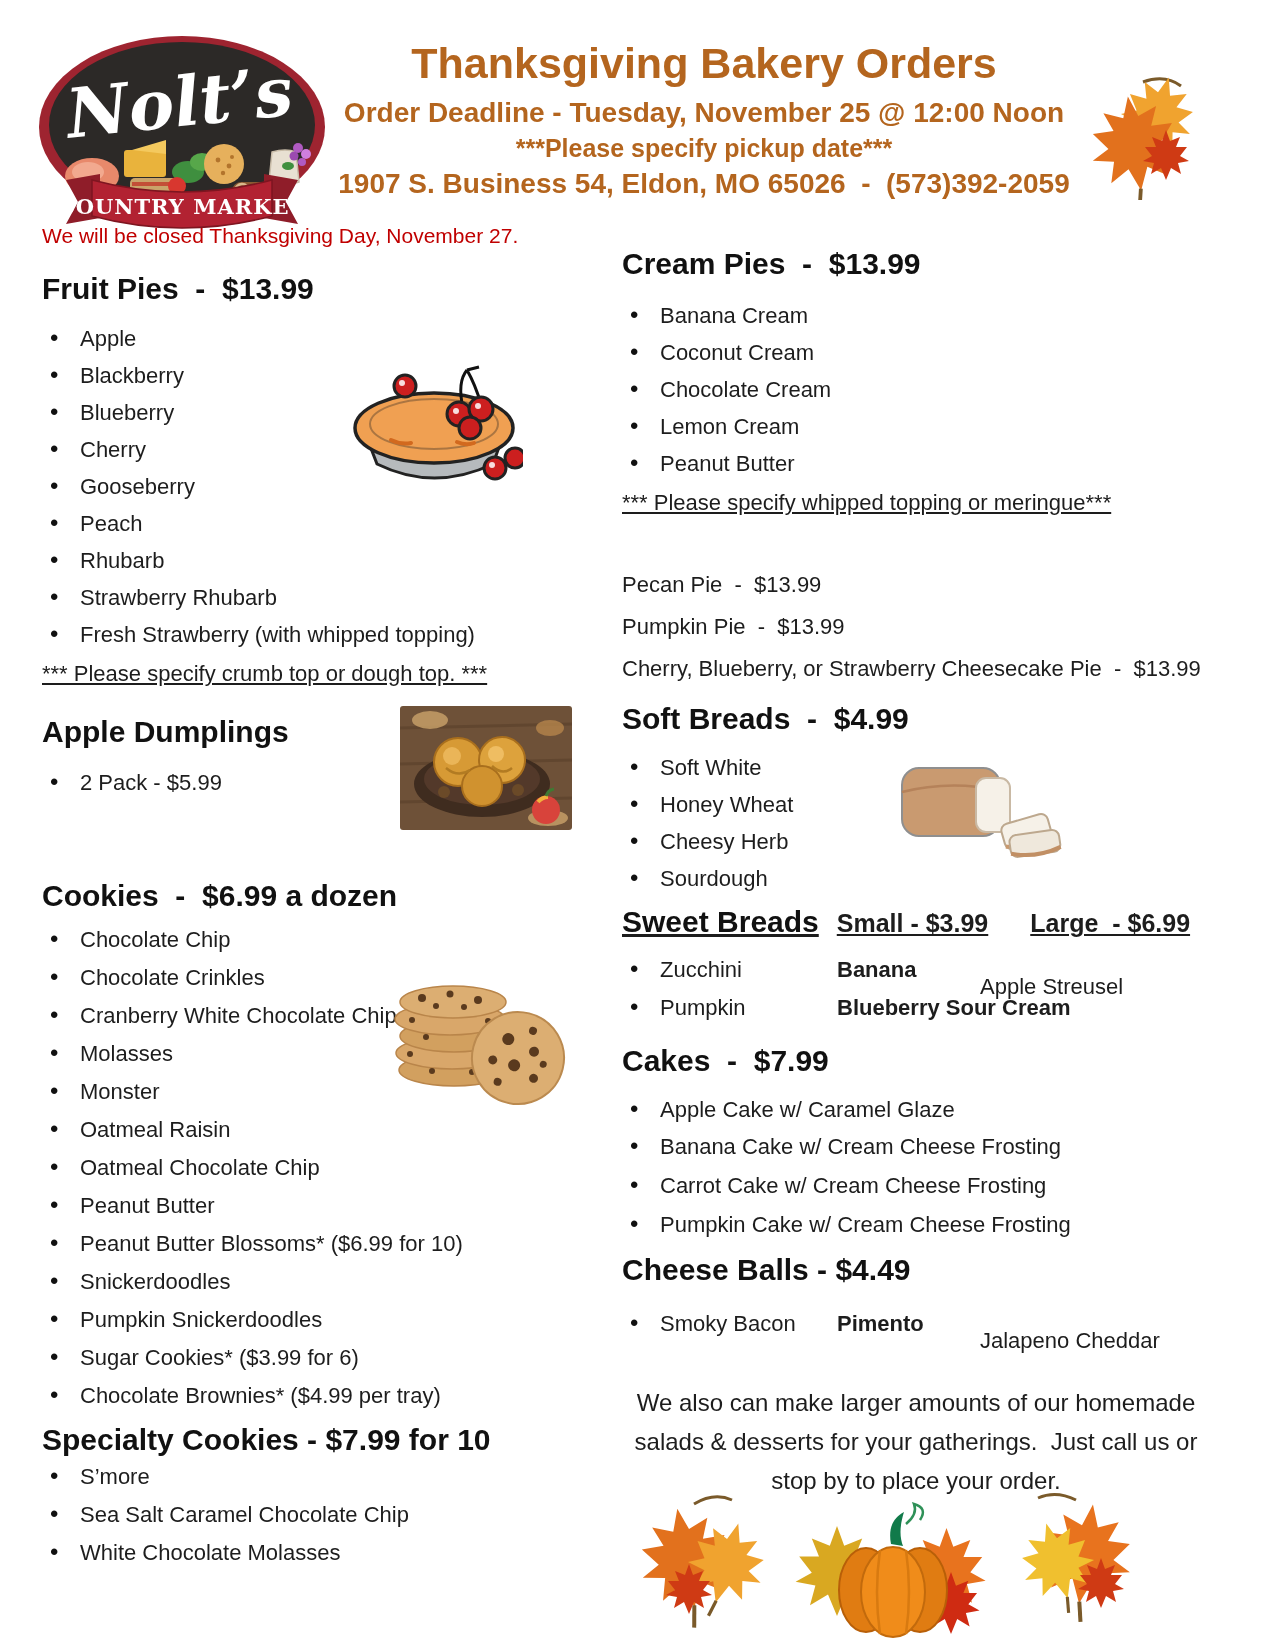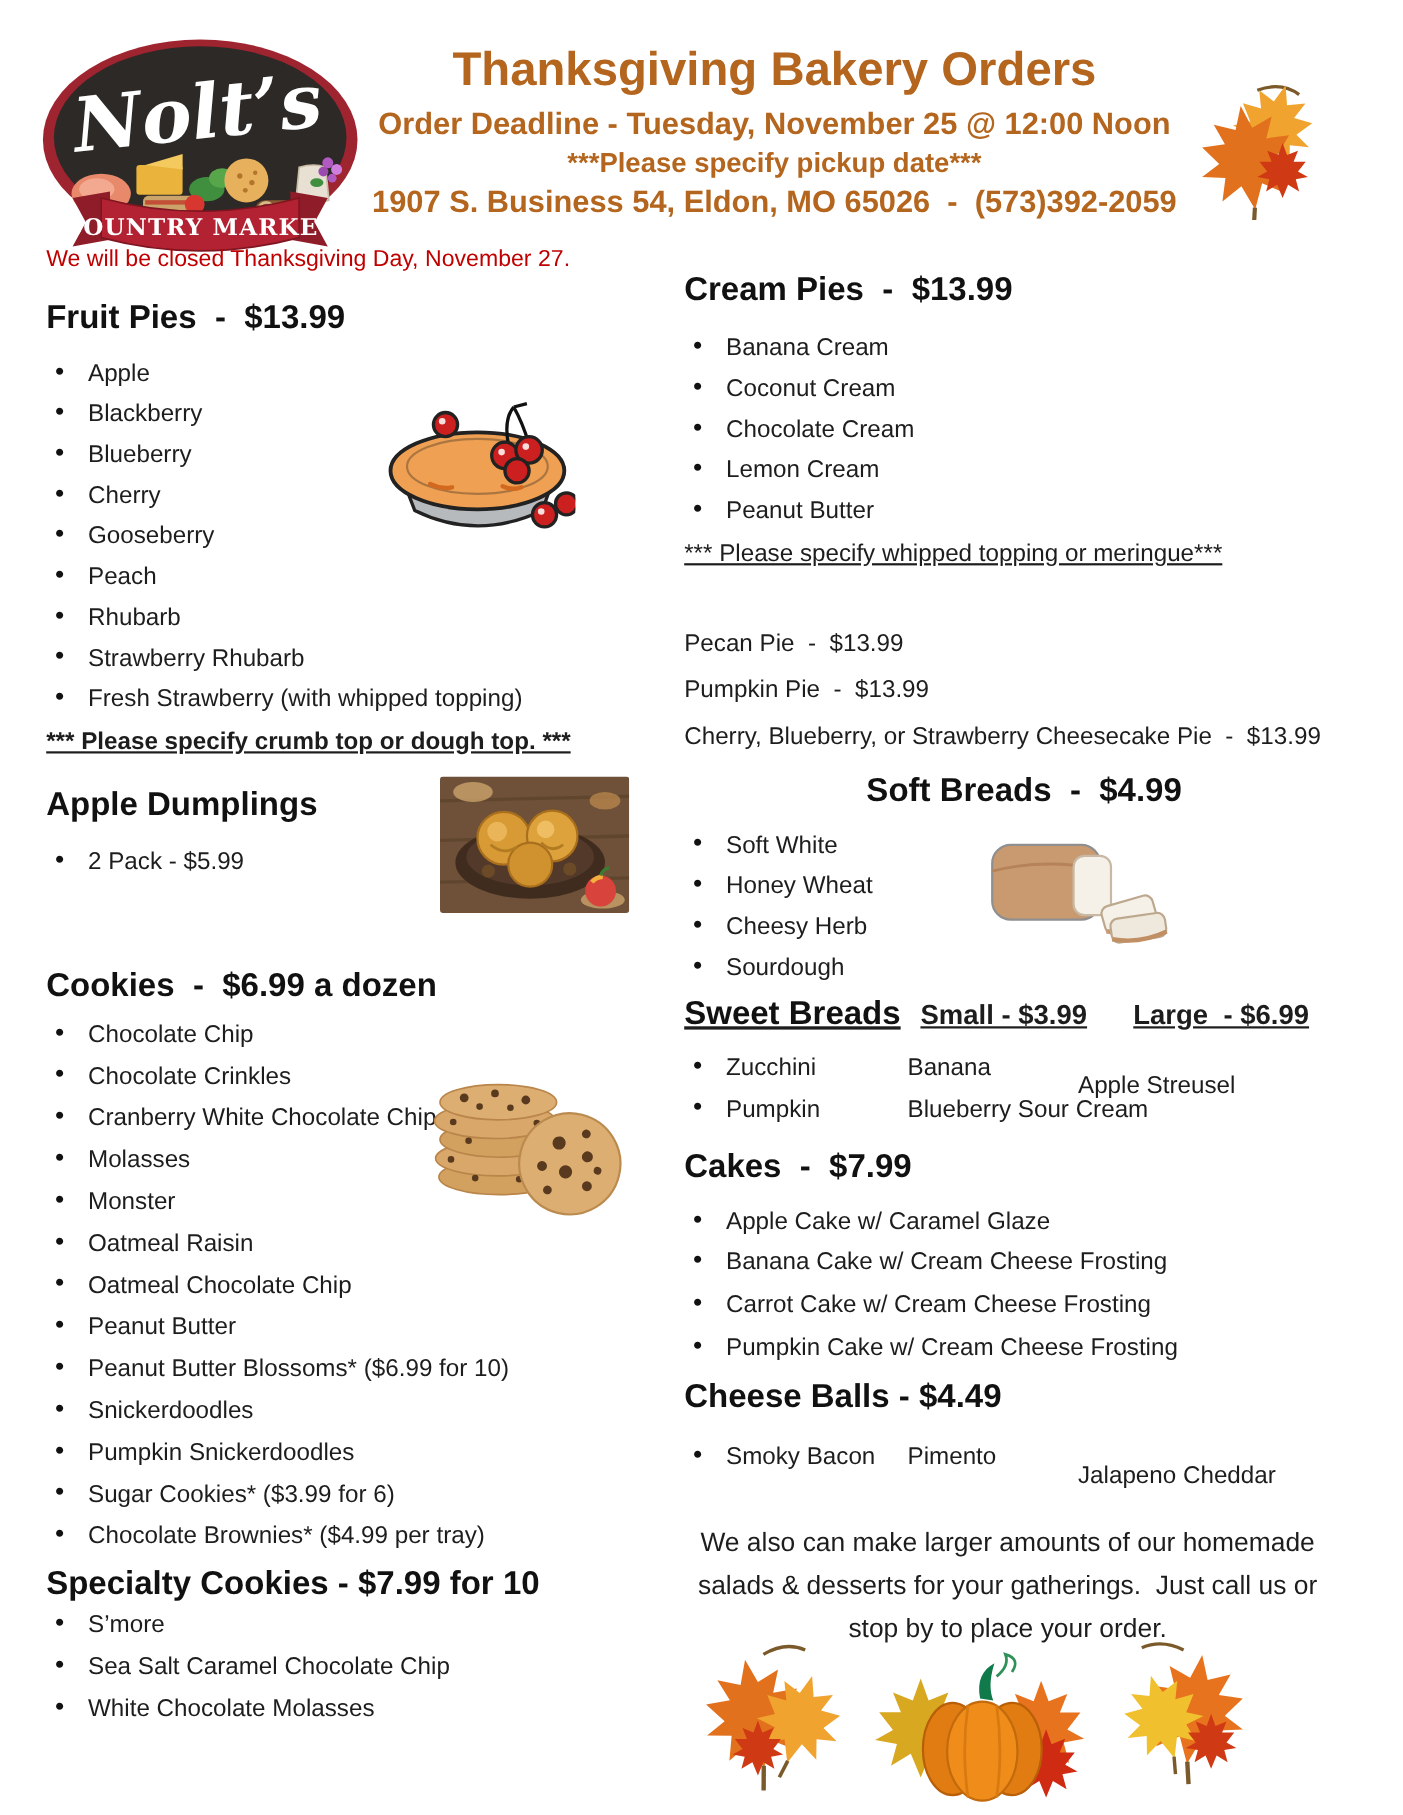--- a/index.html
+++ b/index.html
@@ -27,35 +27,35 @@
   ul { list-style:none; margin:0; padding:0; }
   li { position:relative; font-size:22px; padding-left:38px; margin-bottom:15px; line-height:1.0; }
   li::before { content:"•"; position:absolute; left:8px; top:-2px; font-size:24px; color:#111; }
   .note { font-size:22px; text-decoration:underline; }
 
   .mt22 { margin-top:22px; } .mt24 { margin-top:24px; }
   .cookies-h { margin-top:85px; }
   .cookies-ul { margin-top:16px; } .cookies-ul li { margin-bottom:16px; }
   .spec-h { margin-top:16px; }
   .spec-ul { margin-top:10px; } .spec-ul li { margin-bottom:16px; }
-  .note-left { margin-top:4px;font-weight:bold; }
+  .note-left { margin-top:4px; }
   .dump-h { margin-top:28px; }
 
   .plain-line { font-size:22px; margin-bottom:16px; }
   .pies-block { margin-top:56px; }
-  .softbreads-h { margin-top:20px;text-align:center; }
+  .softbreads-h { margin-top:20px; }
   .sweet-h { margin-top:10px; display:flex; align-items:baseline;text-decoration:underline; }
   .sweet-size { font-size:25px; font-weight:bold; }
   .sweet-size.small { margin-left:18px; }
   .sweet-size.large { margin-left:42px; }
   .rows { margin-top:18px; }
   .row { position:relative; height:38px; font-size:22px; }
   .row .c1 { position:absolute; left:38px; top:0; }
   .row .c1::before { content:"•"; position:absolute; left:-30px; top:-2px; font-size:24px; color:#111; }
-  .row .c2 { position:absolute; left:203px; top:0; }
+  .row .c2 { position:absolute; left:215px; top:0;font-weight:bold; }
   .row .c3 { position:absolute; left:358px; top:17px; }
   .cakes-h { margin-top:11px; }
   .cheese-h { margin-top:5px; }
   .cheese-rows { margin-top:24px; }
   .closing-note {
     margin-top:34px; width:588px; text-align:center;
     font-size:24px; line-height:39px; white-space:pre-wrap;
   }
 
   

